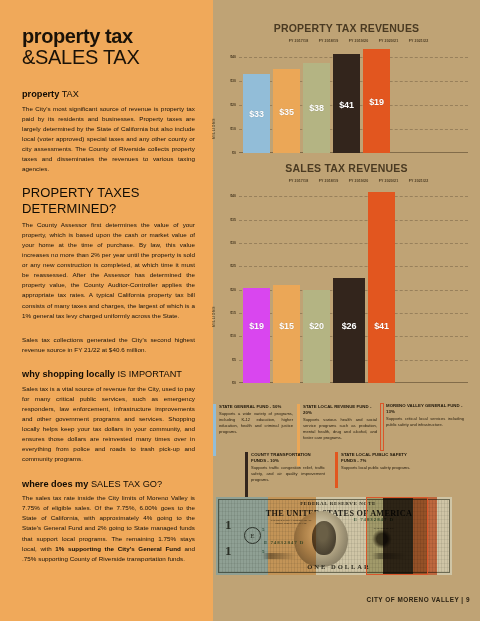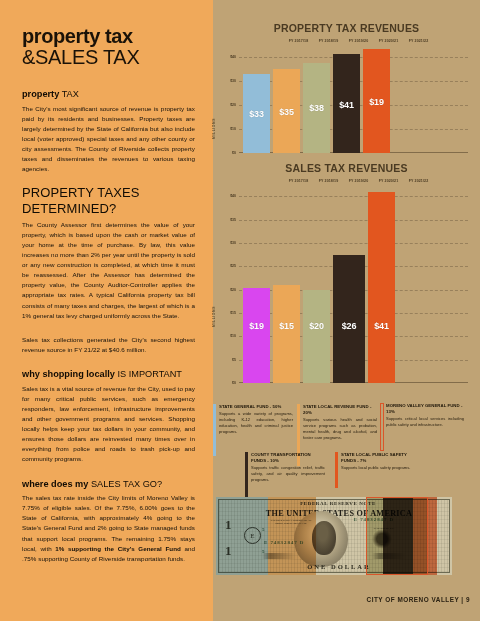--- a/index.html
+++ b/index.html
@@ -312,21 +312,21 @@
           <div class="bars">
             <div class="bar" title="FY 2017/18: $19" style="height: 95px; background: #d946ef;">
               <div class="val" style="bottom: 52px;">$19</div>
             </div>
             <div class="bar" title="FY 2018/19: $21" style="height: 98px; background: rgb(235, 167, 87);">
               <div class="val" style="bottom: 52px;">$15</div>
             </div>
             <div class="bar" title="FY 2019/20: $20" style="height: 93.3333px; background: rgb(180, 180, 131);">
               <div class="val" style="bottom: 52px;">$20</div>
             </div>
-            <div class="bar" title="FY 2020/21: $26" style="height: 128px; background: rgb(51, 37, 28); padding-left: 32px;">
+            <div class="bar" title="FY 2020/21: $26" style="height: 105px; background: rgb(51, 37, 28); padding-left: 32px;">
               <div class="val" style="bottom: 52px;">$26</div>
             </div>
             <div class="bar" title="FY 2021/22: $41" style="height: 191.333px; background: rgb(226, 86, 31);">
               <div class="val" style="bottom: 52px;">$41</div>
             </div>
           </div>
         </div>
     </div>
   </div>
 

